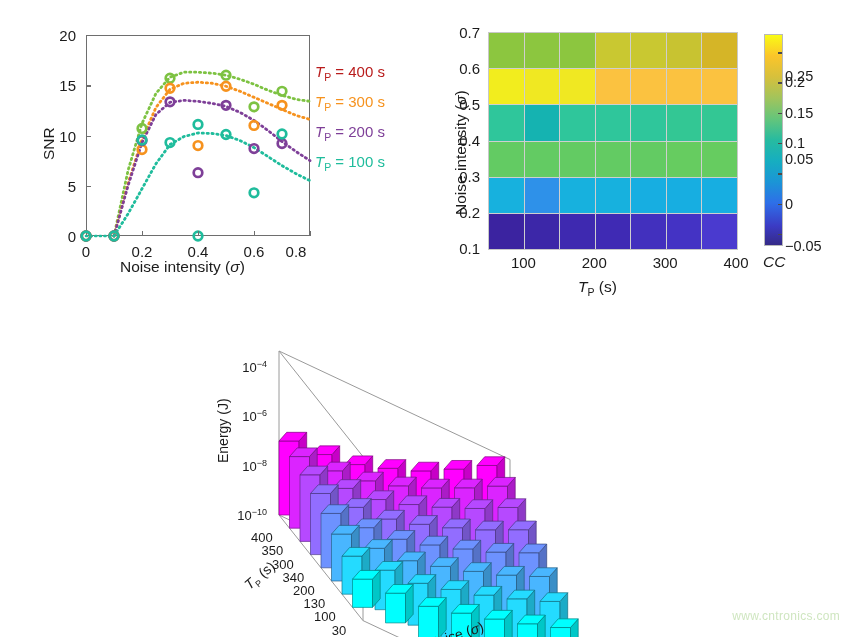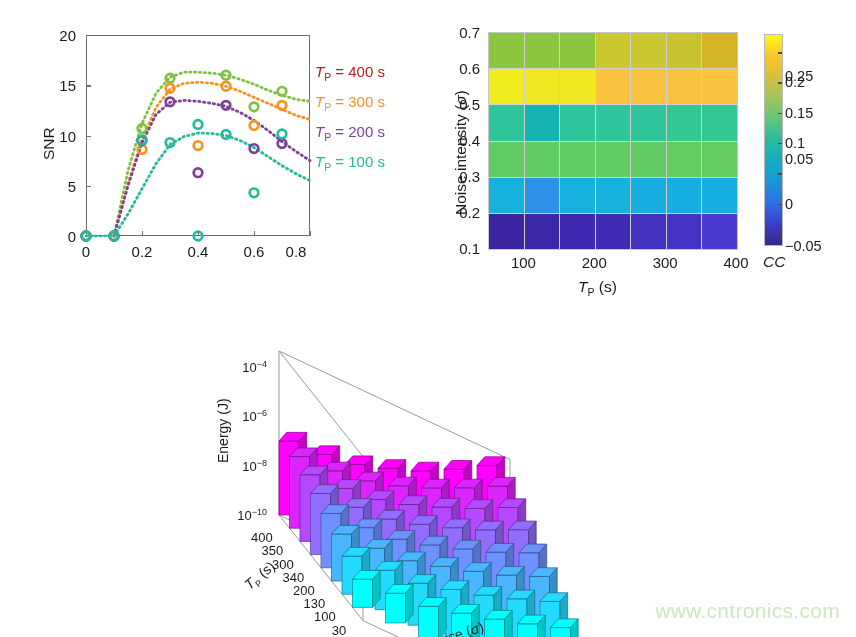--- a/index.html
+++ b/index.html
@@ -125,21 +125,21 @@
     position: absolute;
     font-size: 13px;
     color: #1b1b1b;
     white-space: nowrap;
   }
   .lbl3d sup { font-size: 9px; }
   #watermark {
     position: absolute;
     right: 16px;
     bottom: 14px;
-    font-size: 21px;
+    font-size: 12px;
     color: #cfe6c0;
     letter-spacing: 0.3px;
     white-space: nowrap;
   }
 </style>
 </head>
 <body>
 
 <div class="figure-root">
 
@@ -196,20 +196,21 @@
         <div class="tick-label" style="left: 296px; top: 243px; transform: translateX(-50%);">0.8</div>
         <div class="tick-label" style="left: 76px; top: 236px; transform: translate(-100%, -50%);">0</div>
         <div class="tick-mark" style="left: 86px; top: 185.75px; width: 5px; height: 1.3px;"></div>
         <div class="tick-label" style="left: 76px; top: 185.75px; transform: translate(-100%, -50%);">5</div>
         <div class="tick-mark" style="left: 86px; top: 135.5px; width: 5px; height: 1.3px;"></div>
         <div class="tick-label" style="left: 76px; top: 135.5px; transform: translate(-100%, -50%);">10</div>
         <div class="tick-mark" style="left: 86px; top: 85.25px; width: 5px; height: 1.3px;"></div>
         <div class="tick-label" style="left: 76px; top: 85.25px; transform: translate(-100%, -50%);">15</div>
         <div class="tick-label" style="left: 76px; top: 35px; transform: translate(-100%, -50%);">20</div>
       </div>
+    <div class="axis-title" style="left:120px; top:258px;">Noise intensity (<i>σ</i>)</div>
     <div class="axis-title rot90" style="left:40px; top:160px;">SNR</div>
     <div id="snr-legend">
         <div class="legend-entry" style="left: 315px; top: 63px; color: #b91c1c;"><i>T</i><sub>P</sub> = 400 s</div>
         <div class="legend-entry" style="left: 315px; top: 93px; color: rgb(246, 146, 30);"><i>T</i><sub>P</sub> = 300 s</div>
         <div class="legend-entry" style="left: 315px; top: 123px; color: rgb(126, 63, 152);"><i>T</i><sub>P</sub> = 200 s</div>
         <div class="legend-entry" style="left: 315px; top: 153px; color: rgb(31, 188, 156);"><i>T</i><sub>P</sub> = 100 s</div>
       </div>
   </div>
 
   <div id="panel-heat">

